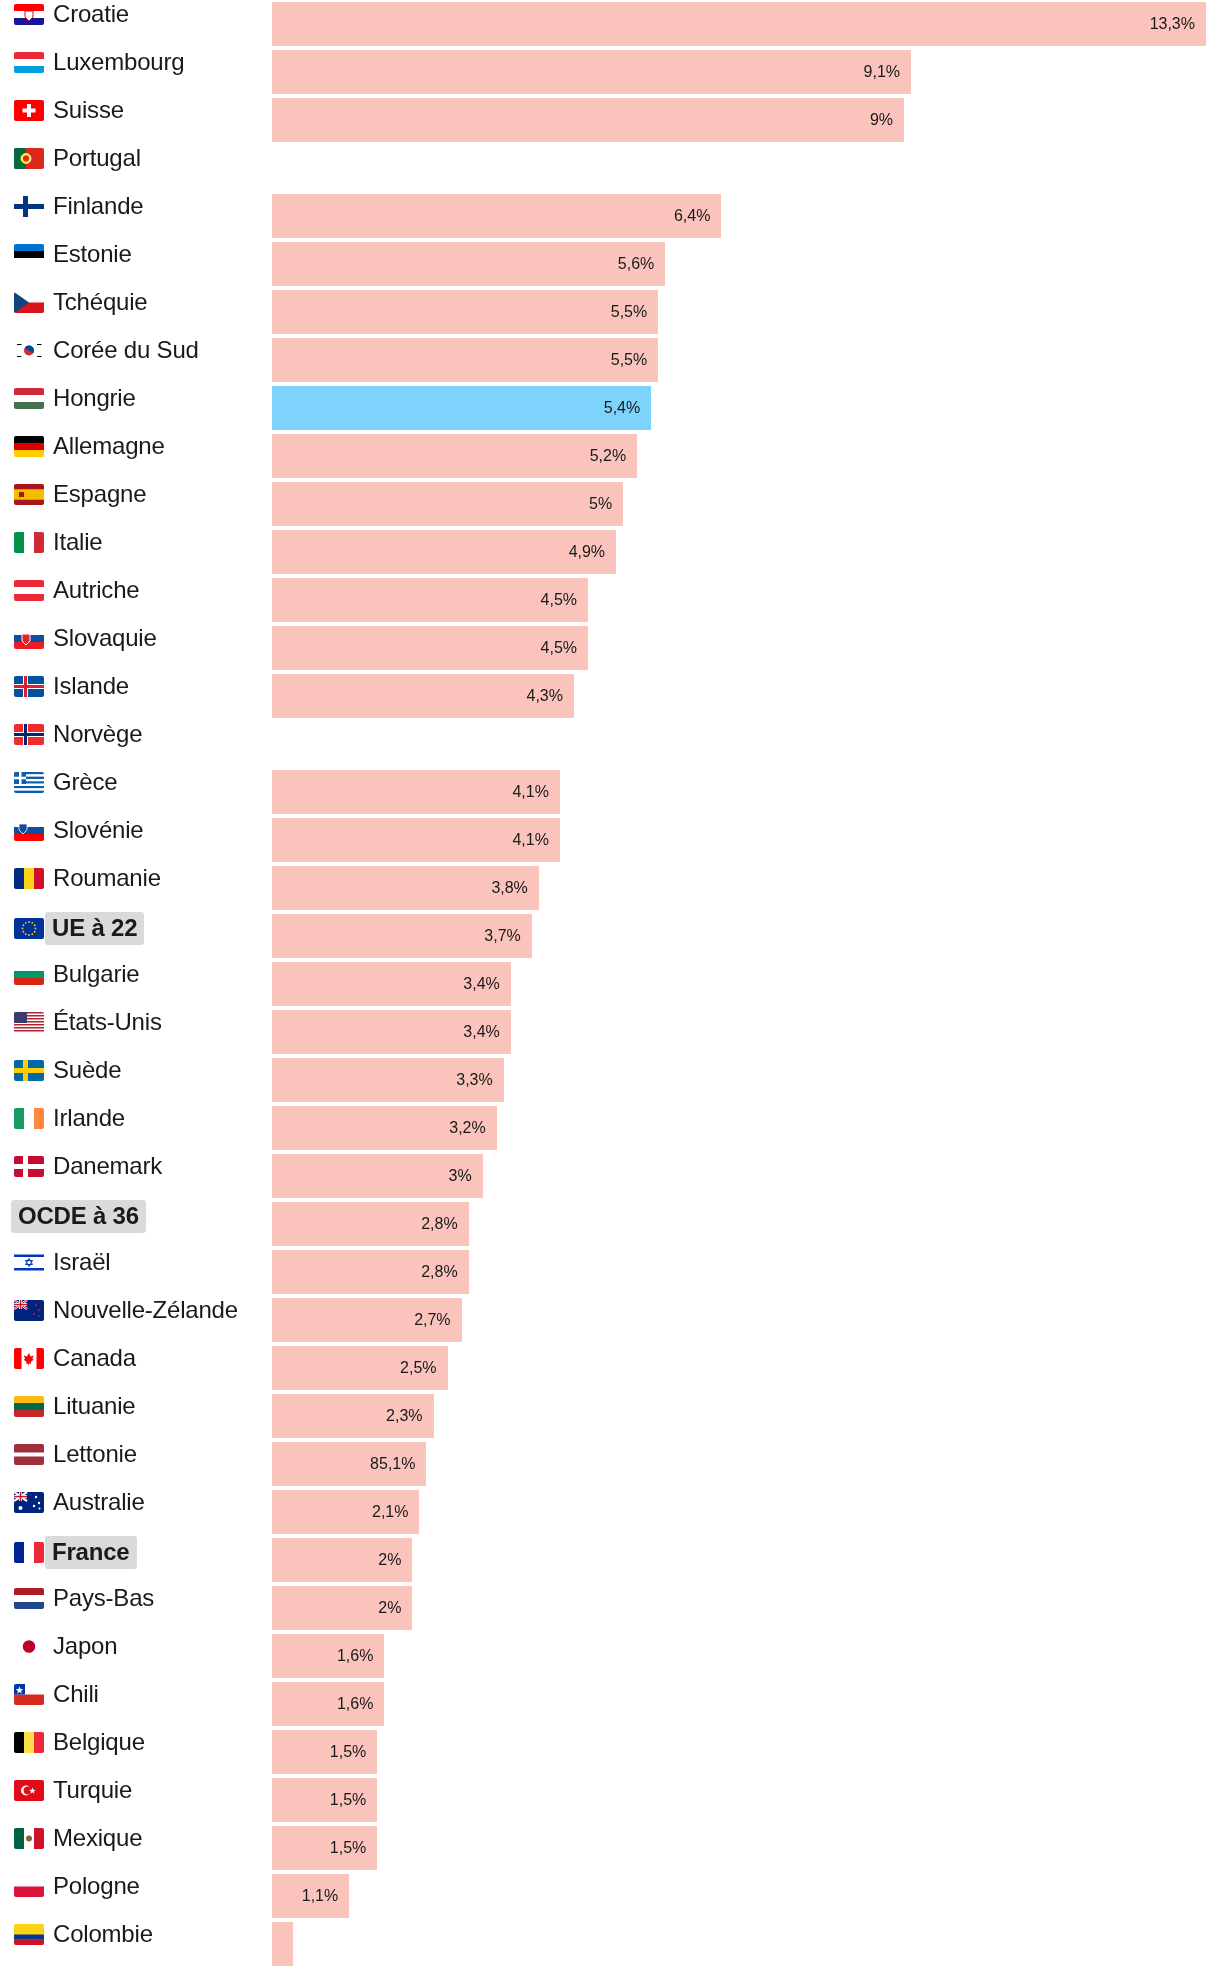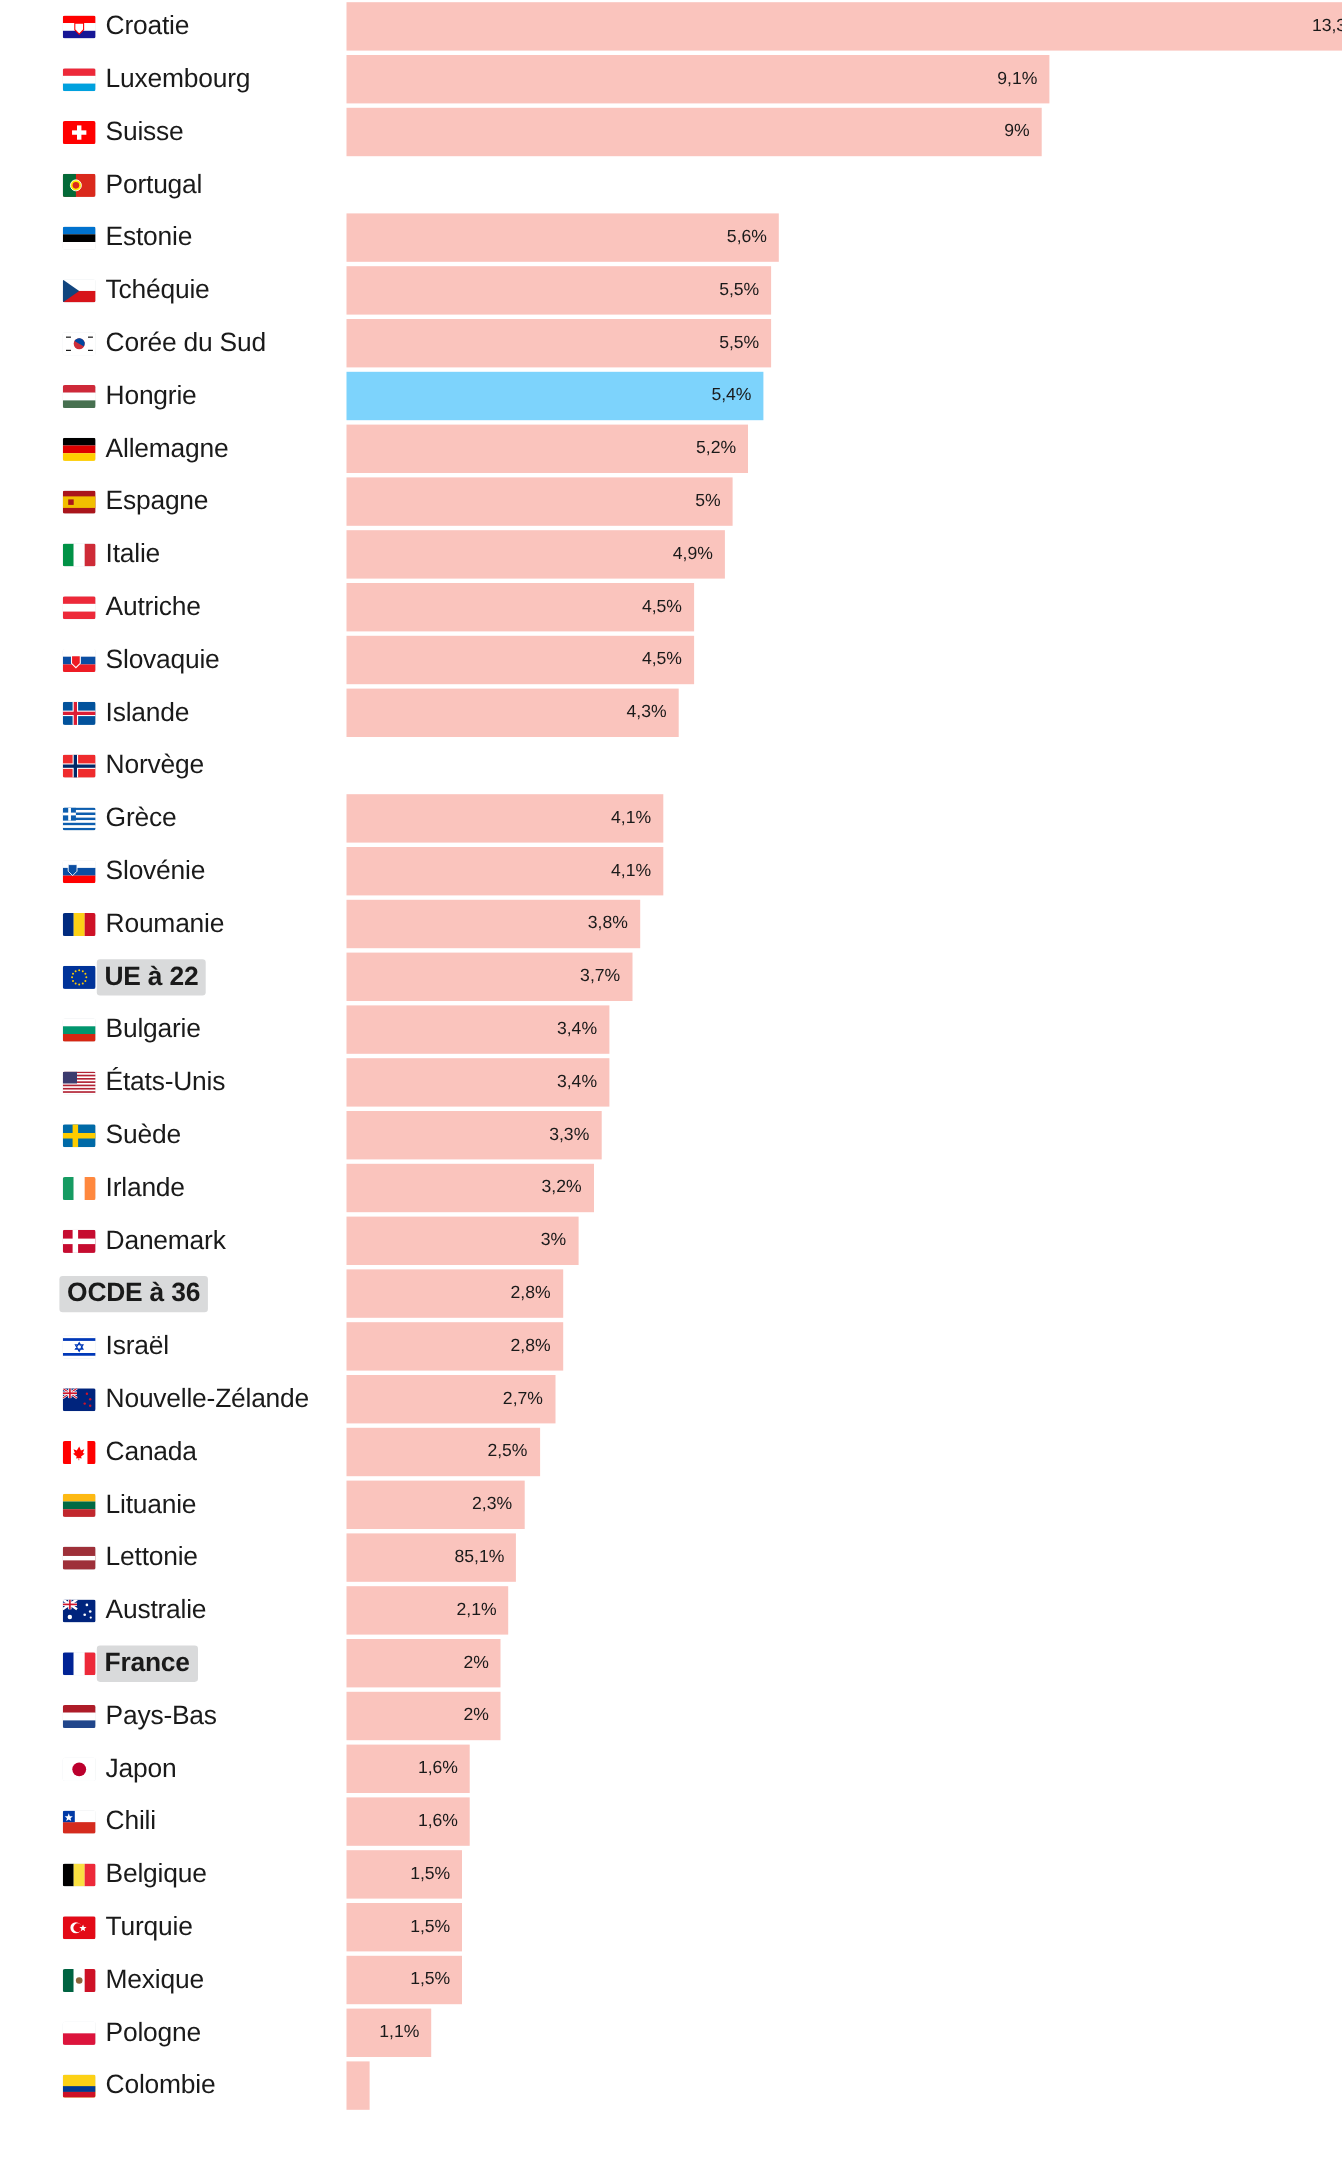--- a/index.html
+++ b/index.html
@@ -12,24 +12,23 @@
     font-family: "Liberation Sans", sans-serif;
     -webkit-font-smoothing: antialiased;
   }
   .chart {
     width: 1220px;
     padding: 0;
     box-sizing: border-box;
   }
   .row {
     display: flex;
-    align-items: center;
+    align-items: flex-start;
     height: 48px;
     box-sizing: border-box;
-    margin-left: 43px;
   }
   .label-cell {
     width: 272px;
     min-width: 272px;
     display: flex;
     align-items: center;
     padding-left: 14px;
     box-sizing: border-box;
   }
   .flag {
@@ -146,20 +145,37 @@
       <div class="label-cell">
         <span class="flag">
           <svg width="30" height="21" viewBox="0 0 30 21">
             <rect width="30" height="21" fill="#da291c"></rect>
             <rect width="12" height="21" fill="#046a38"></rect>
             <circle cx="12" cy="10.5" r="5" fill="#ffe900" stroke="#fff" stroke-width="0.8"></circle>
             <circle cx="12" cy="10.5" r="3" fill="#da291c"></circle>
           </svg>
         </span>
         <span class="country-name">Portugal</span>
+      </div>
+    </div>
+    <div class="row">
+      <div class="label-cell">
+        <span class="flag">
+          <svg width="30" height="21" viewBox="0 0 30 21">
+            <rect width="30" height="21" fill="#ffffff"></rect>
+            <rect x="9" y="0" width="5" height="21" fill="#003580"></rect>
+            <rect x="0" y="8" width="30" height="5" fill="#003580"></rect>
+          </svg>
+        </span>
+        <span class="country-name">Finlande</span>
+      </div>
+      <div class="bar-area">
+        <div class="bar" style="width: 449.444px; background: rgb(250, 196, 189);">
+          <span class="bar-value">6,4%</span>
+        </div>
       </div>
     </div>
     <div class="row">
       <div class="label-cell">
         <span class="flag">
           <svg width="30" height="21" viewBox="0 0 30 21">
             <rect x="0" y="0.00" width="30" height="7.00" fill="#0072ce"></rect>
             <rect x="0" y="7.00" width="30" height="7.00" fill="#000000"></rect>
             <rect x="0" y="14.00" width="30" height="7.00" fill="#ffffff"></rect>
           </svg>

